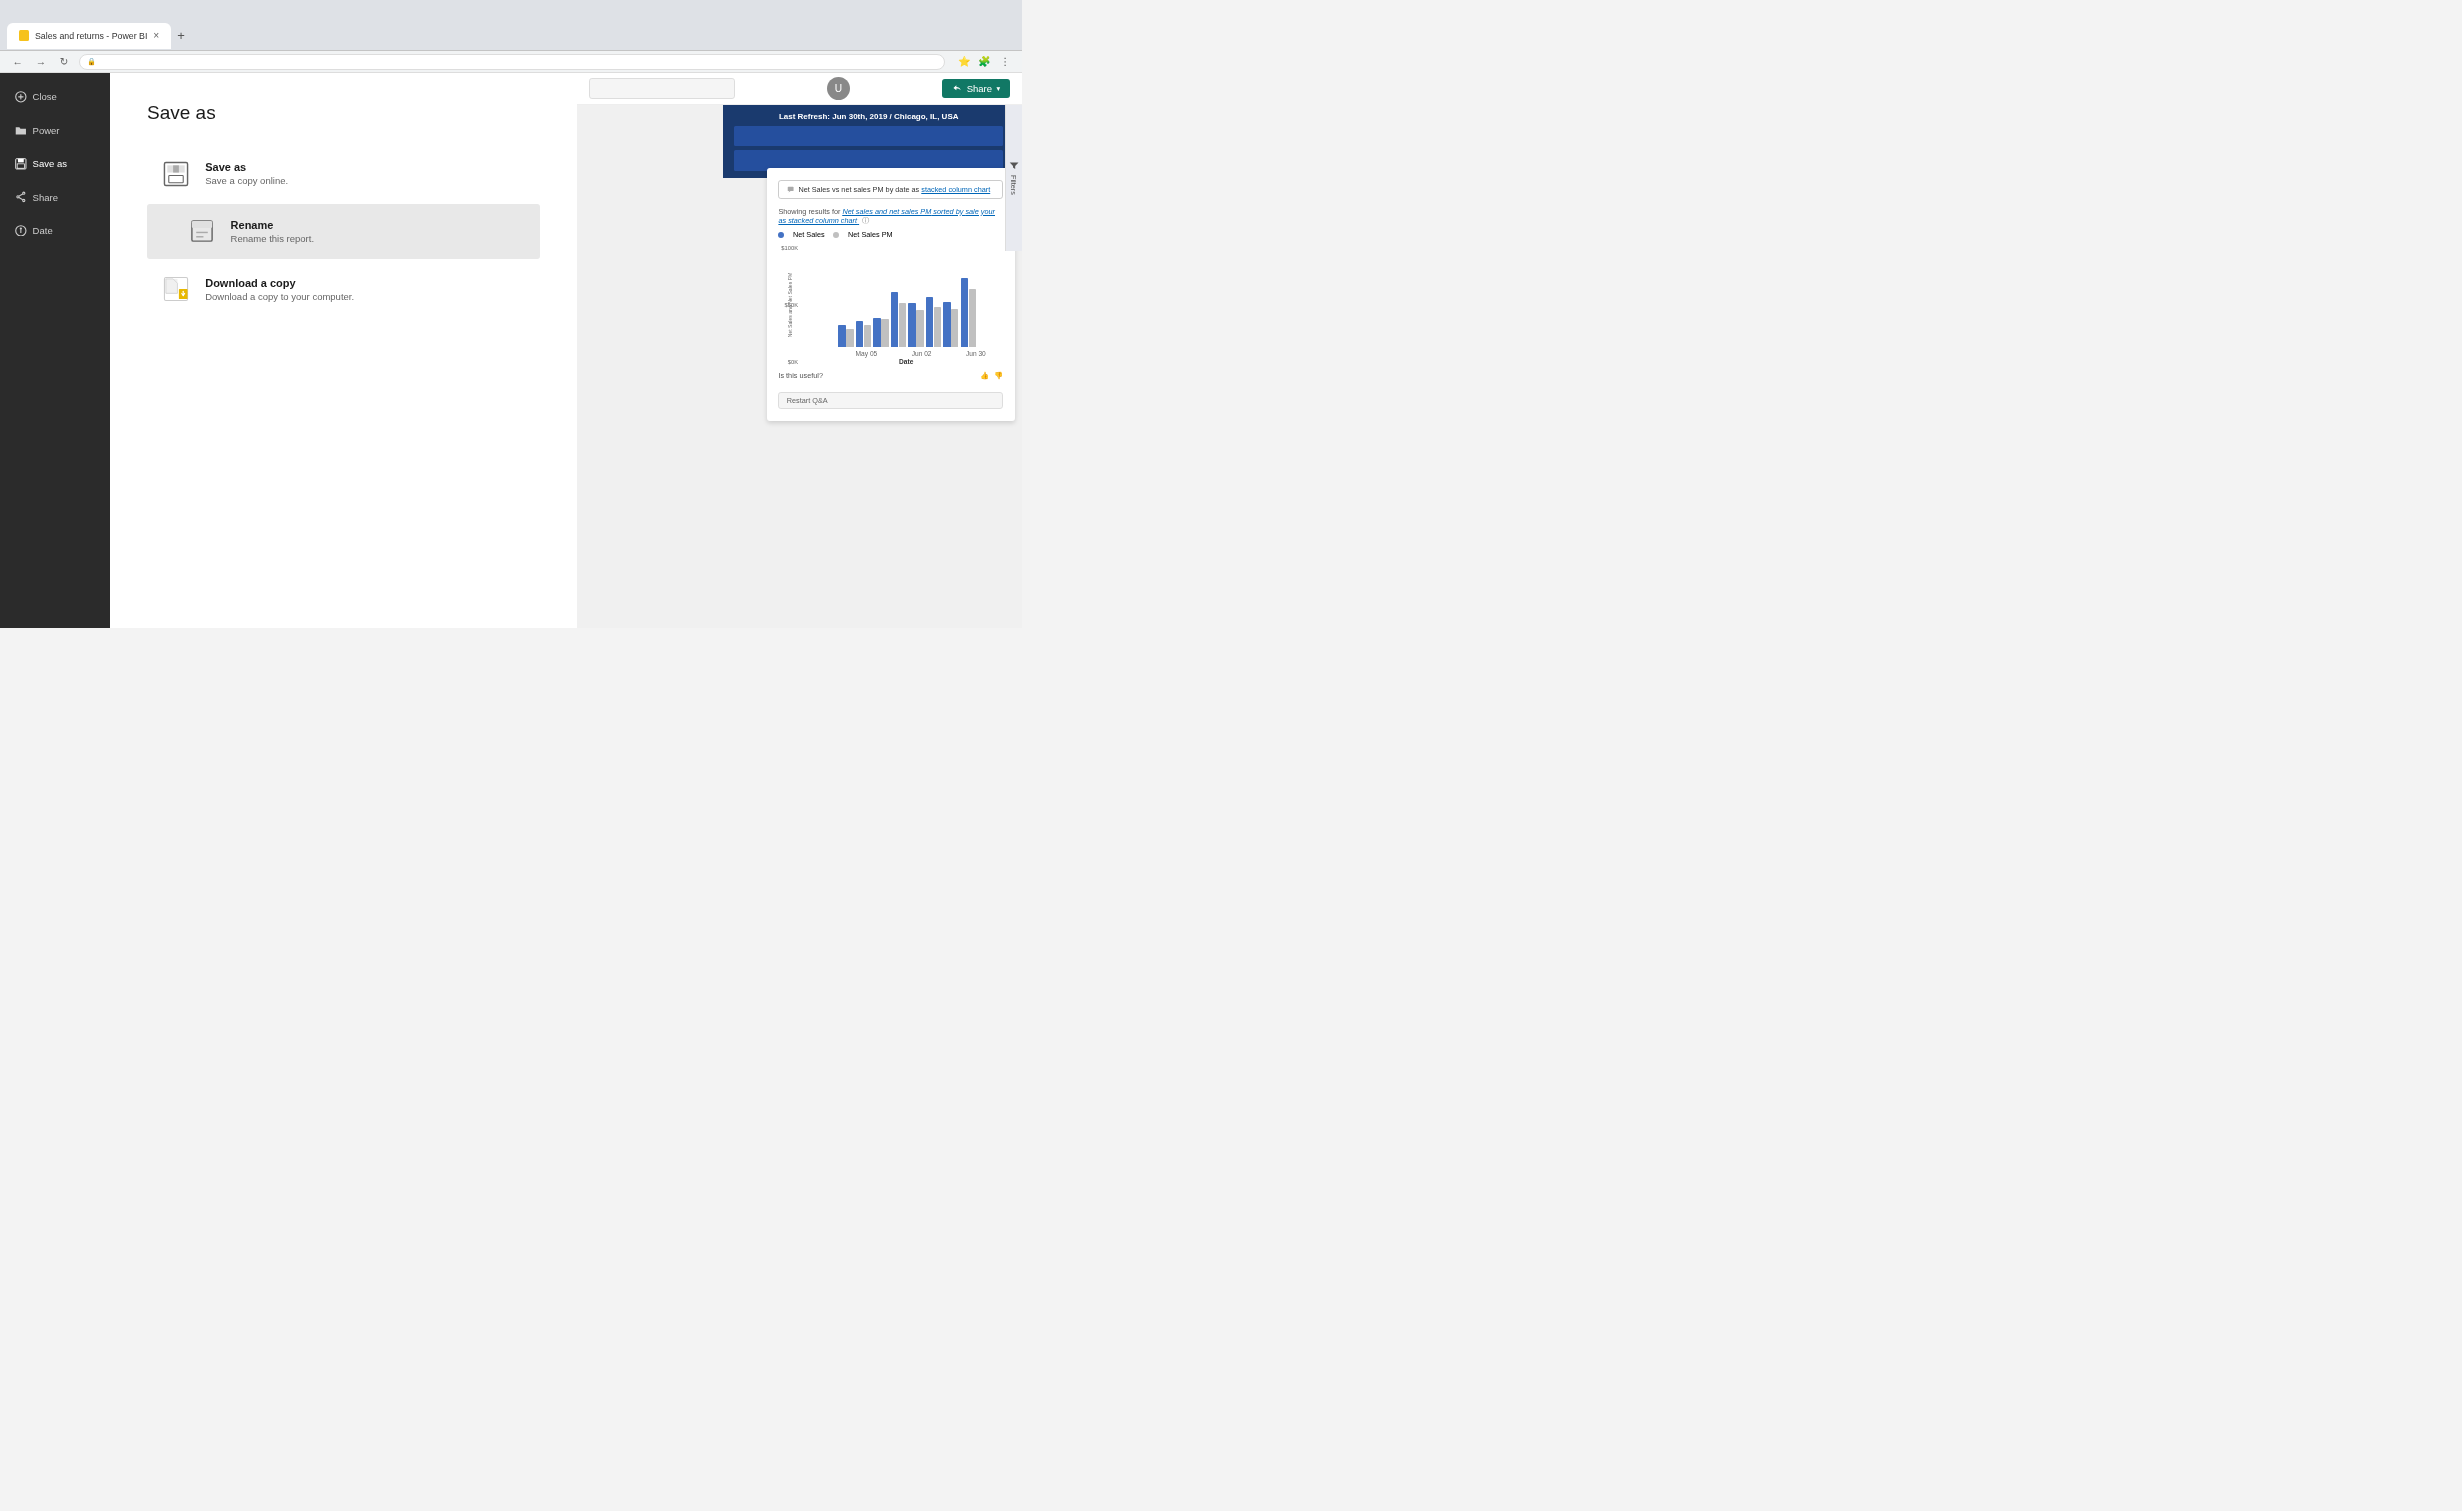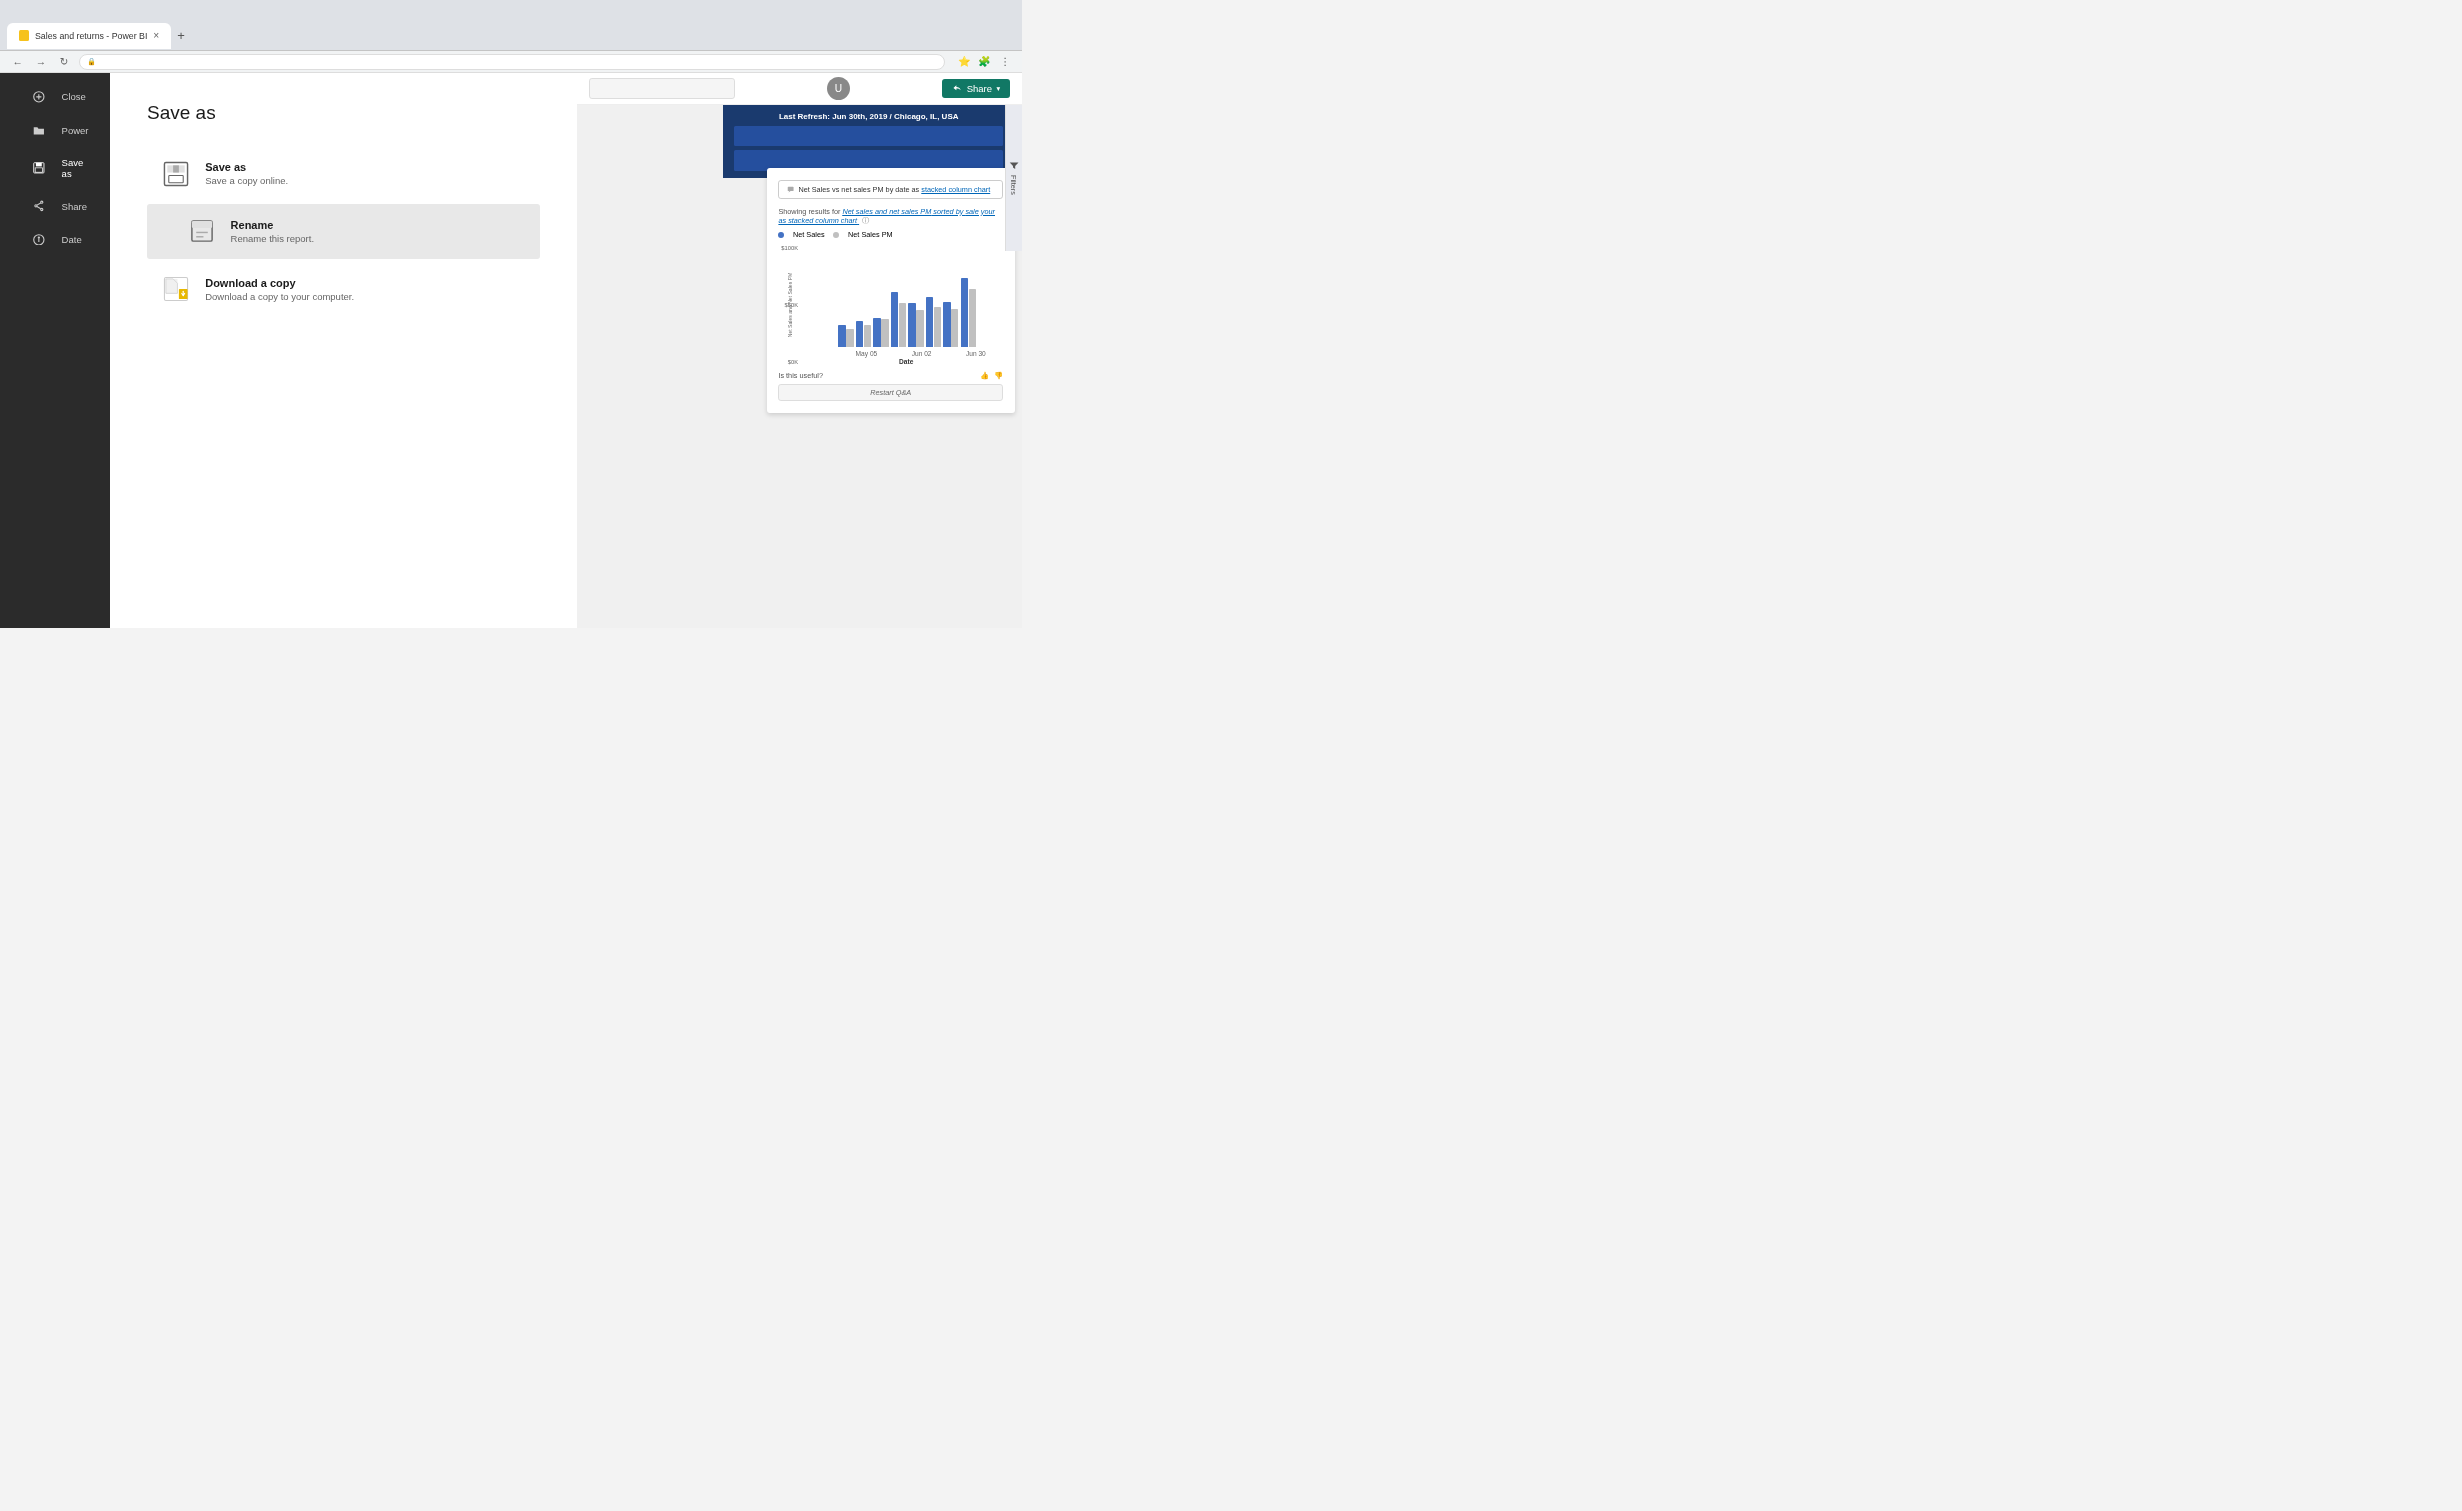--- a/index.html
+++ b/index.html
@@ -125,26 +125,25 @@
       color: #fff;
       display: flex;
       flex-direction: column;
       padding: 7.3px 0;
       flex-shrink: 0;
       z-index: 10;
     }
     .sidebar-item {
       display: flex;
       align-items: center;
-      gap: 16px;
+      gap: 5px;
       padding: 10.2px 14.6px;
       cursor: pointer;
       font-size: 9.5px;
       color: #ccc;
-      margin-left: 18px;
     }
     .sidebar-item.active {
       color: #fff;
     }
     .sidebar-icon {
       width: 13px;
       height: 13px;
       display: flex;
       align-items: center;
       justify-content: center;
@@ -336,23 +335,21 @@
       display: flex;
       gap: 4.4px;
     }
     .restart-qa-btn {
       background: #f5f5f5;
       border: 0.7px solid #ddd;
       border-radius: 2.9px;
       padding: 2.9px 7.3px;
       font-size: 7.3px;
       color: #666;
-      text-align: center;
-      margin-top: 4px;
-      font-style: italic;
+      margin-top: 12px;
     }
 
     
     .blue-banner {
       position: absolute;
       right: 7.3px;
       top: 32px;
       width: 292px;
       background: #1a3a6e;
       color: #fff;

